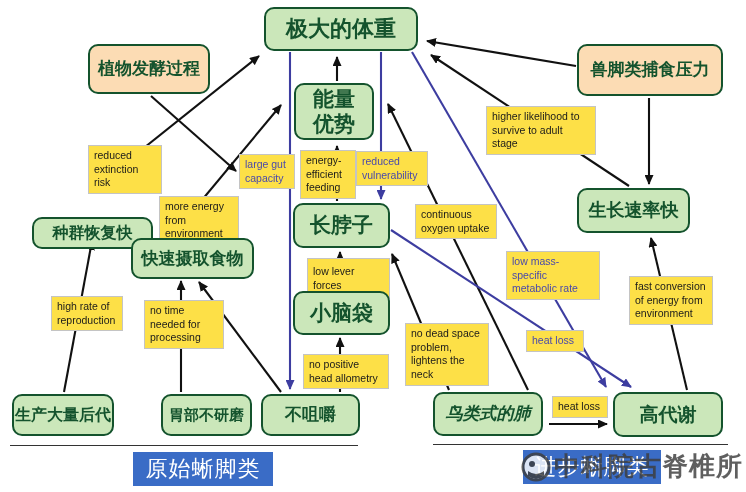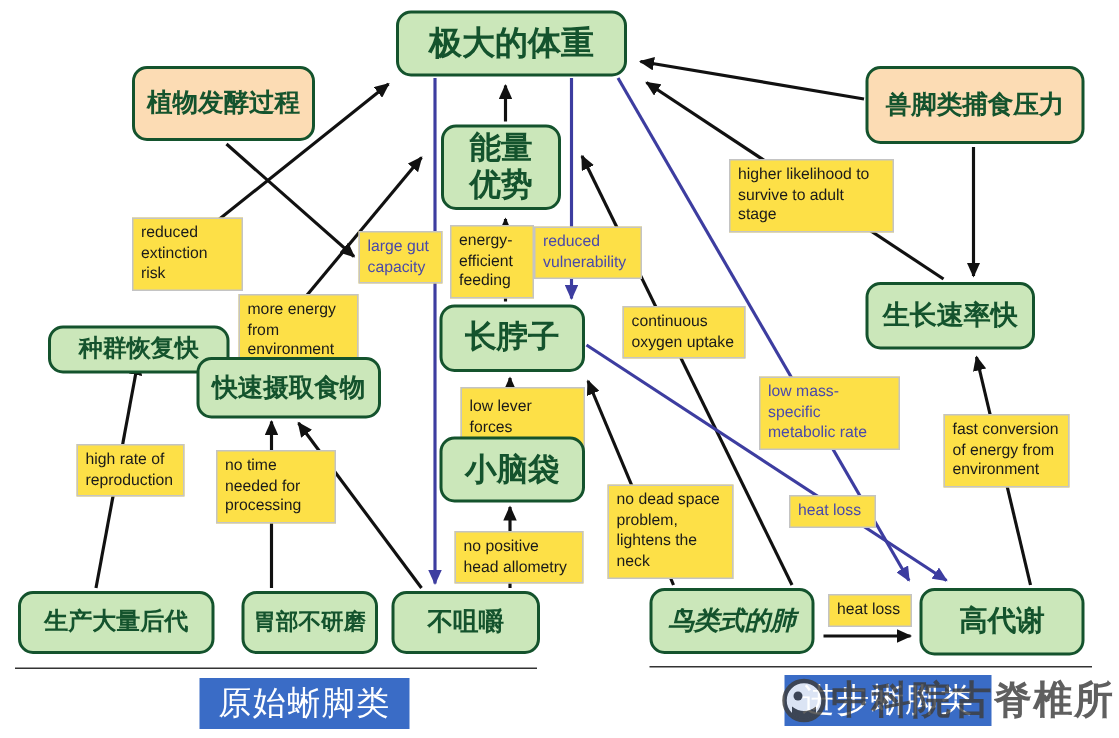--- a/index.html
+++ b/index.html
@@ -77,21 +77,21 @@
     </div>
   <div class="node green" style="left:293px;top:203px;width:97px;height:45px;font-size:21px;">
       <span>长脖子</span>
     </div>
   <div class="node green" style="left:293px;top:291px;width:97px;height:44px;font-size:21px;font-family:Liberation Serif, serif;">
       <span>小脑袋</span>
     </div>
   <div class="node green" style="left:577px;top:188px;width:113px;height:45px;font-size:18px;">
       <span>生长速率快</span>
     </div>
-  <div class="node green" style="left:12px;top:394px;width:131px;height:42px;font-size:16px;">
+  <div class="node green" style="left:12px;top:394px;width:102px;height:42px;font-size:16px;">
       <span>生产大量后代</span>
     </div>
   <div class="node green" style="left:161px;top:394px;width:91px;height:42px;font-size:15px;">
       <span>胃部不研磨</span>
     </div>
   <div class="node green" style="left:261px;top:394px;width:99px;height:42px;font-size:17px;">
       <span>不咀嚼</span>
     </div>
   <div class="node green" style="left:433px;top:392px;width:110px;height:44px;font-size:17px;font-style:italic;">
       <span>鸟类式的肺</span>

